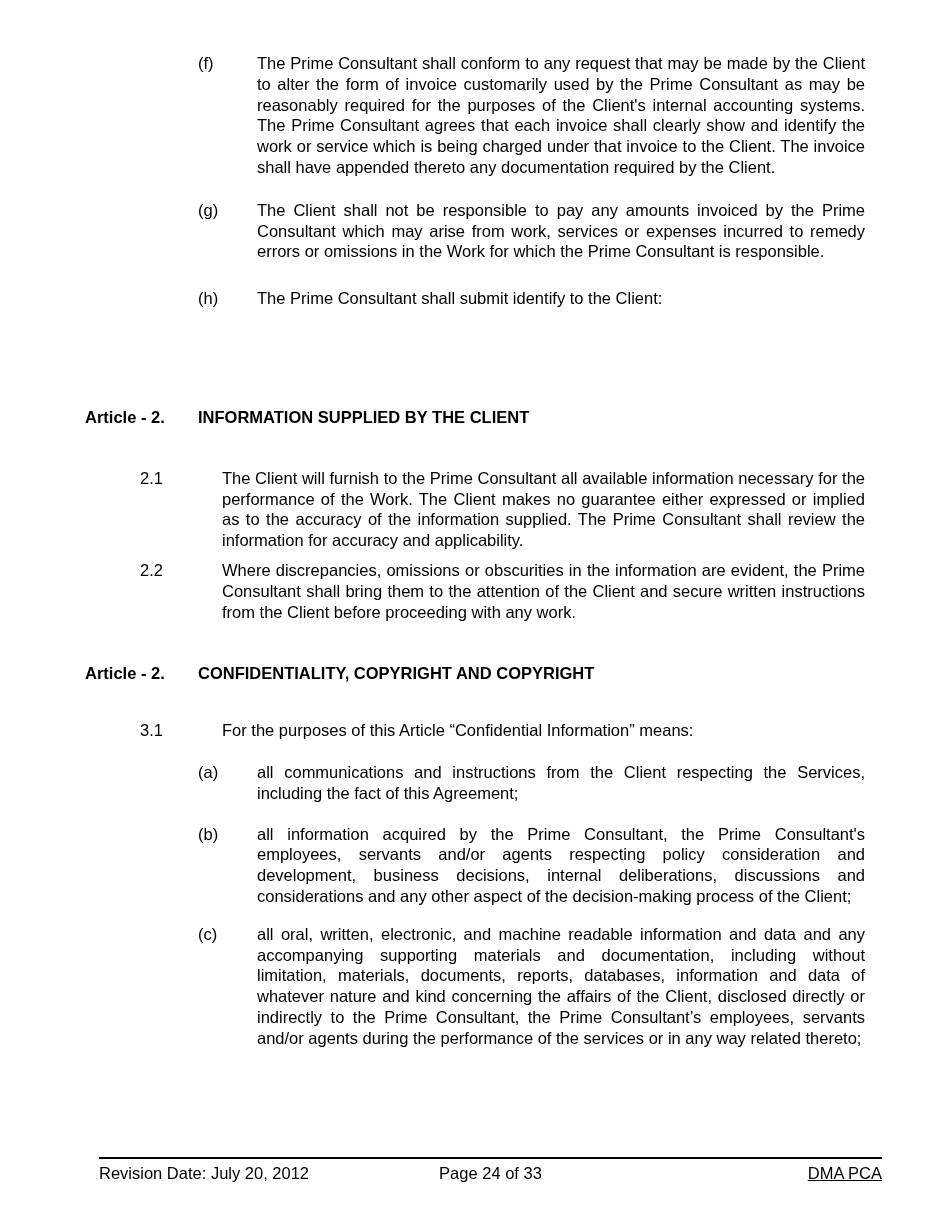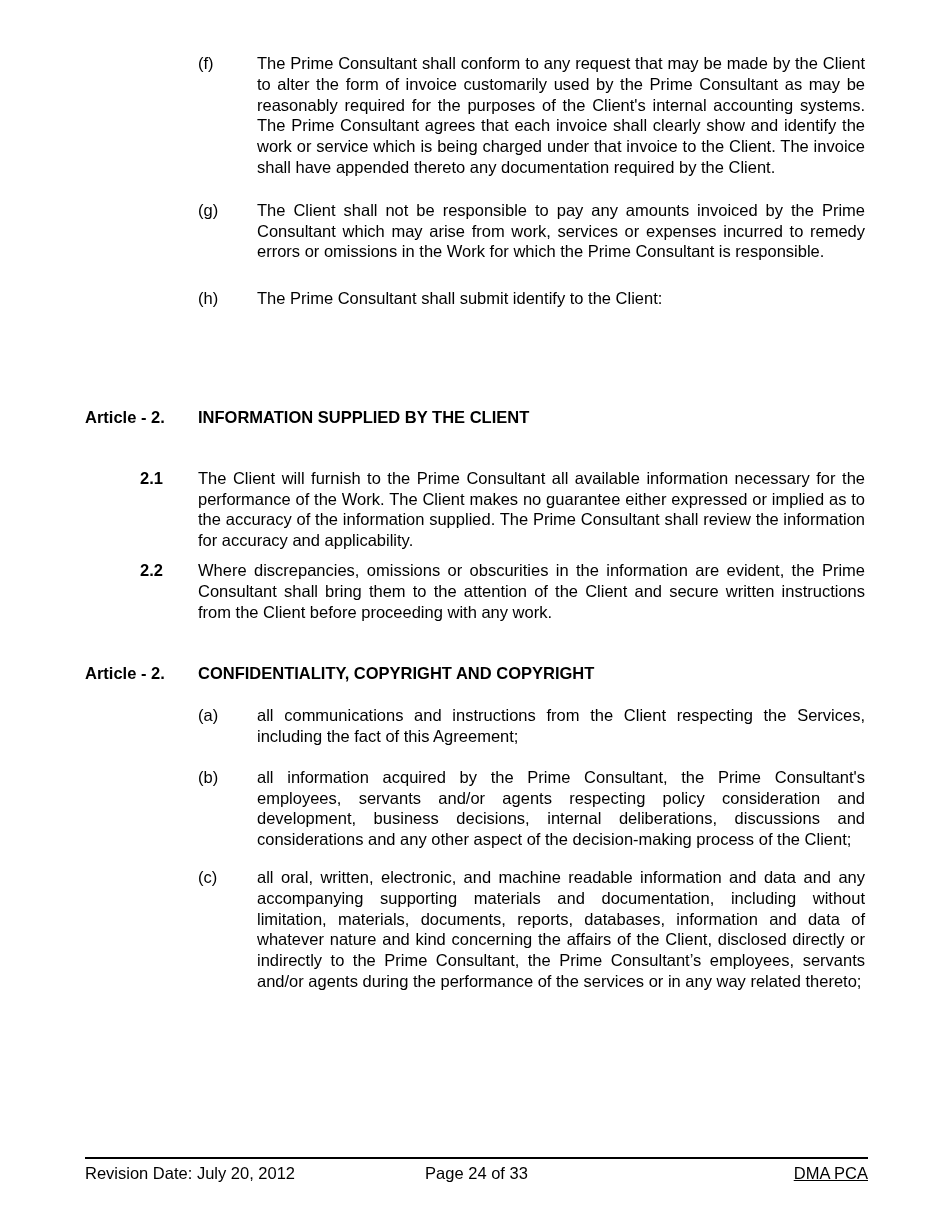--- a/index.html
+++ b/index.html
@@ -40,42 +40,43 @@
     text-align: left;
   }
   
   .section {
     display: flex;
     margin-left: 55px;
   }
   .section .number {
     flex: 0 0 58px;
     width: 58px;
-    font-weight: bold;
+    font-weight: normal;
   }
   .section .stext {
     flex: 1 1 auto;
     text-align: justify;
+    margin-left: 24px;
   }
   .section .stext.nojust { text-align: left; }
   
   .article {
     display: flex;
     font-weight: bold;
   }
   .article .alabel {
     flex: 0 0 113px;
     width: 113px;
   }
   .article .atitle {
     flex: 1 1 auto;
   }
   .footer {
     position: absolute;
-    left: 85px;
+    left: 99px;
     top: 1157px;
     width: 783px;
     border-top: 2px solid #000000;
     padding-top: 4px;
     display: grid;
     grid-template-columns: 1fr auto 1fr;
     align-items: baseline;
   }
   .footer .f-left  { justify-self: start; }
   .footer .f-center{ justify-self: center; }
@@ -117,20 +118,24 @@
     <div class="section" style="margin-top:9px">
       <span class="number">2.2</span>
       <div class="stext">Where discrepancies, omissions or obscurities in the information are evident, the Prime Consultant shall bring them to the attention of the Client and secure written instructions from the Client before proceeding with any work.</div>
     </div>
 
     <div class="article" style="margin-top:41px">
       <span class="alabel">Article - 2.</span>
       <span class="atitle">CONFIDENTIALITY, COPYRIGHT AND COPYRIGHT</span>
     </div>
 
+    <div class="section" style="margin-top:36px">
+      <span class="number">3.1</span>
+      <div class="stext nojust">For the purposes of this Article “Confidential Information” means:</div>
+    </div>
 
     <div class="clause" style="margin-top:21px">
       <span class="marker">(a)</span>
       <div class="ctext">all communications and instructions from the Client respecting the Services, including the fact of this Agreement;</div>
     </div>
 
     <div class="clause" style="margin-top:20px">
       <span class="marker">(b)</span>
       <div class="ctext">all information acquired by the Prime Consultant, the Prime Consultant's employees, servants and/or agents respecting policy consideration and development, business decisions, internal deliberations, discussions and considerations and any other aspect of the decision-making process of the Client;</div>
     </div>

